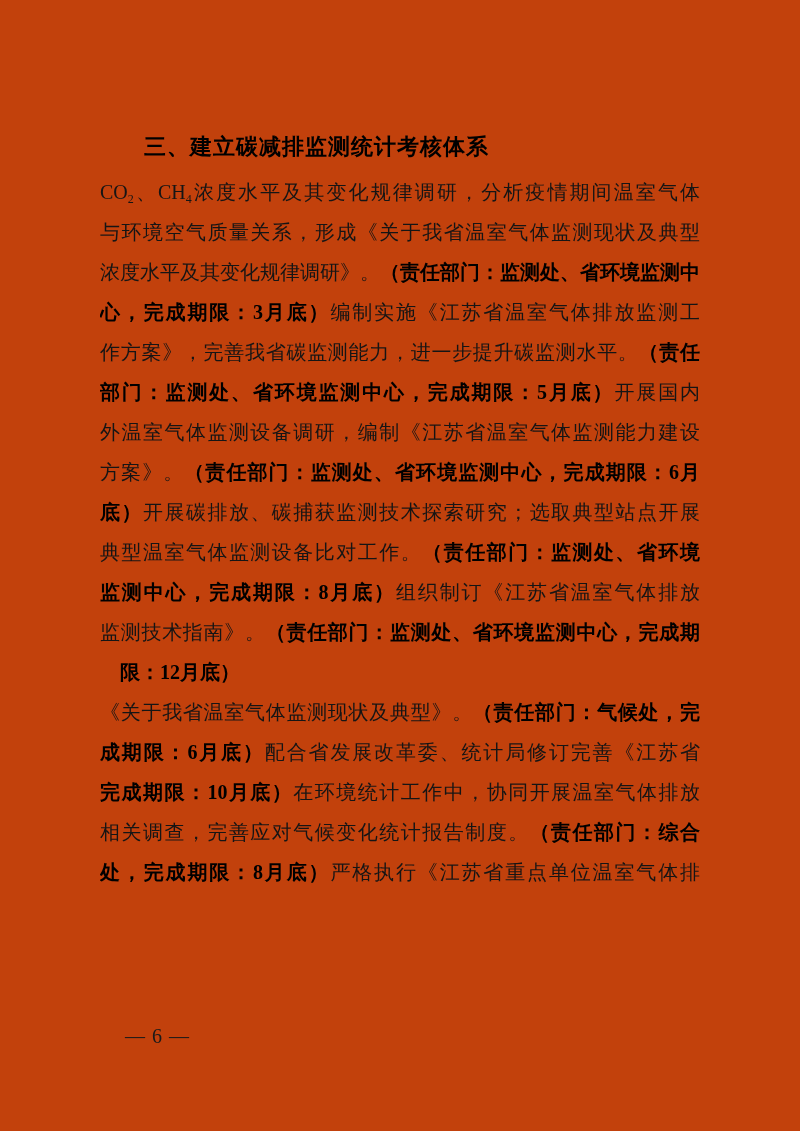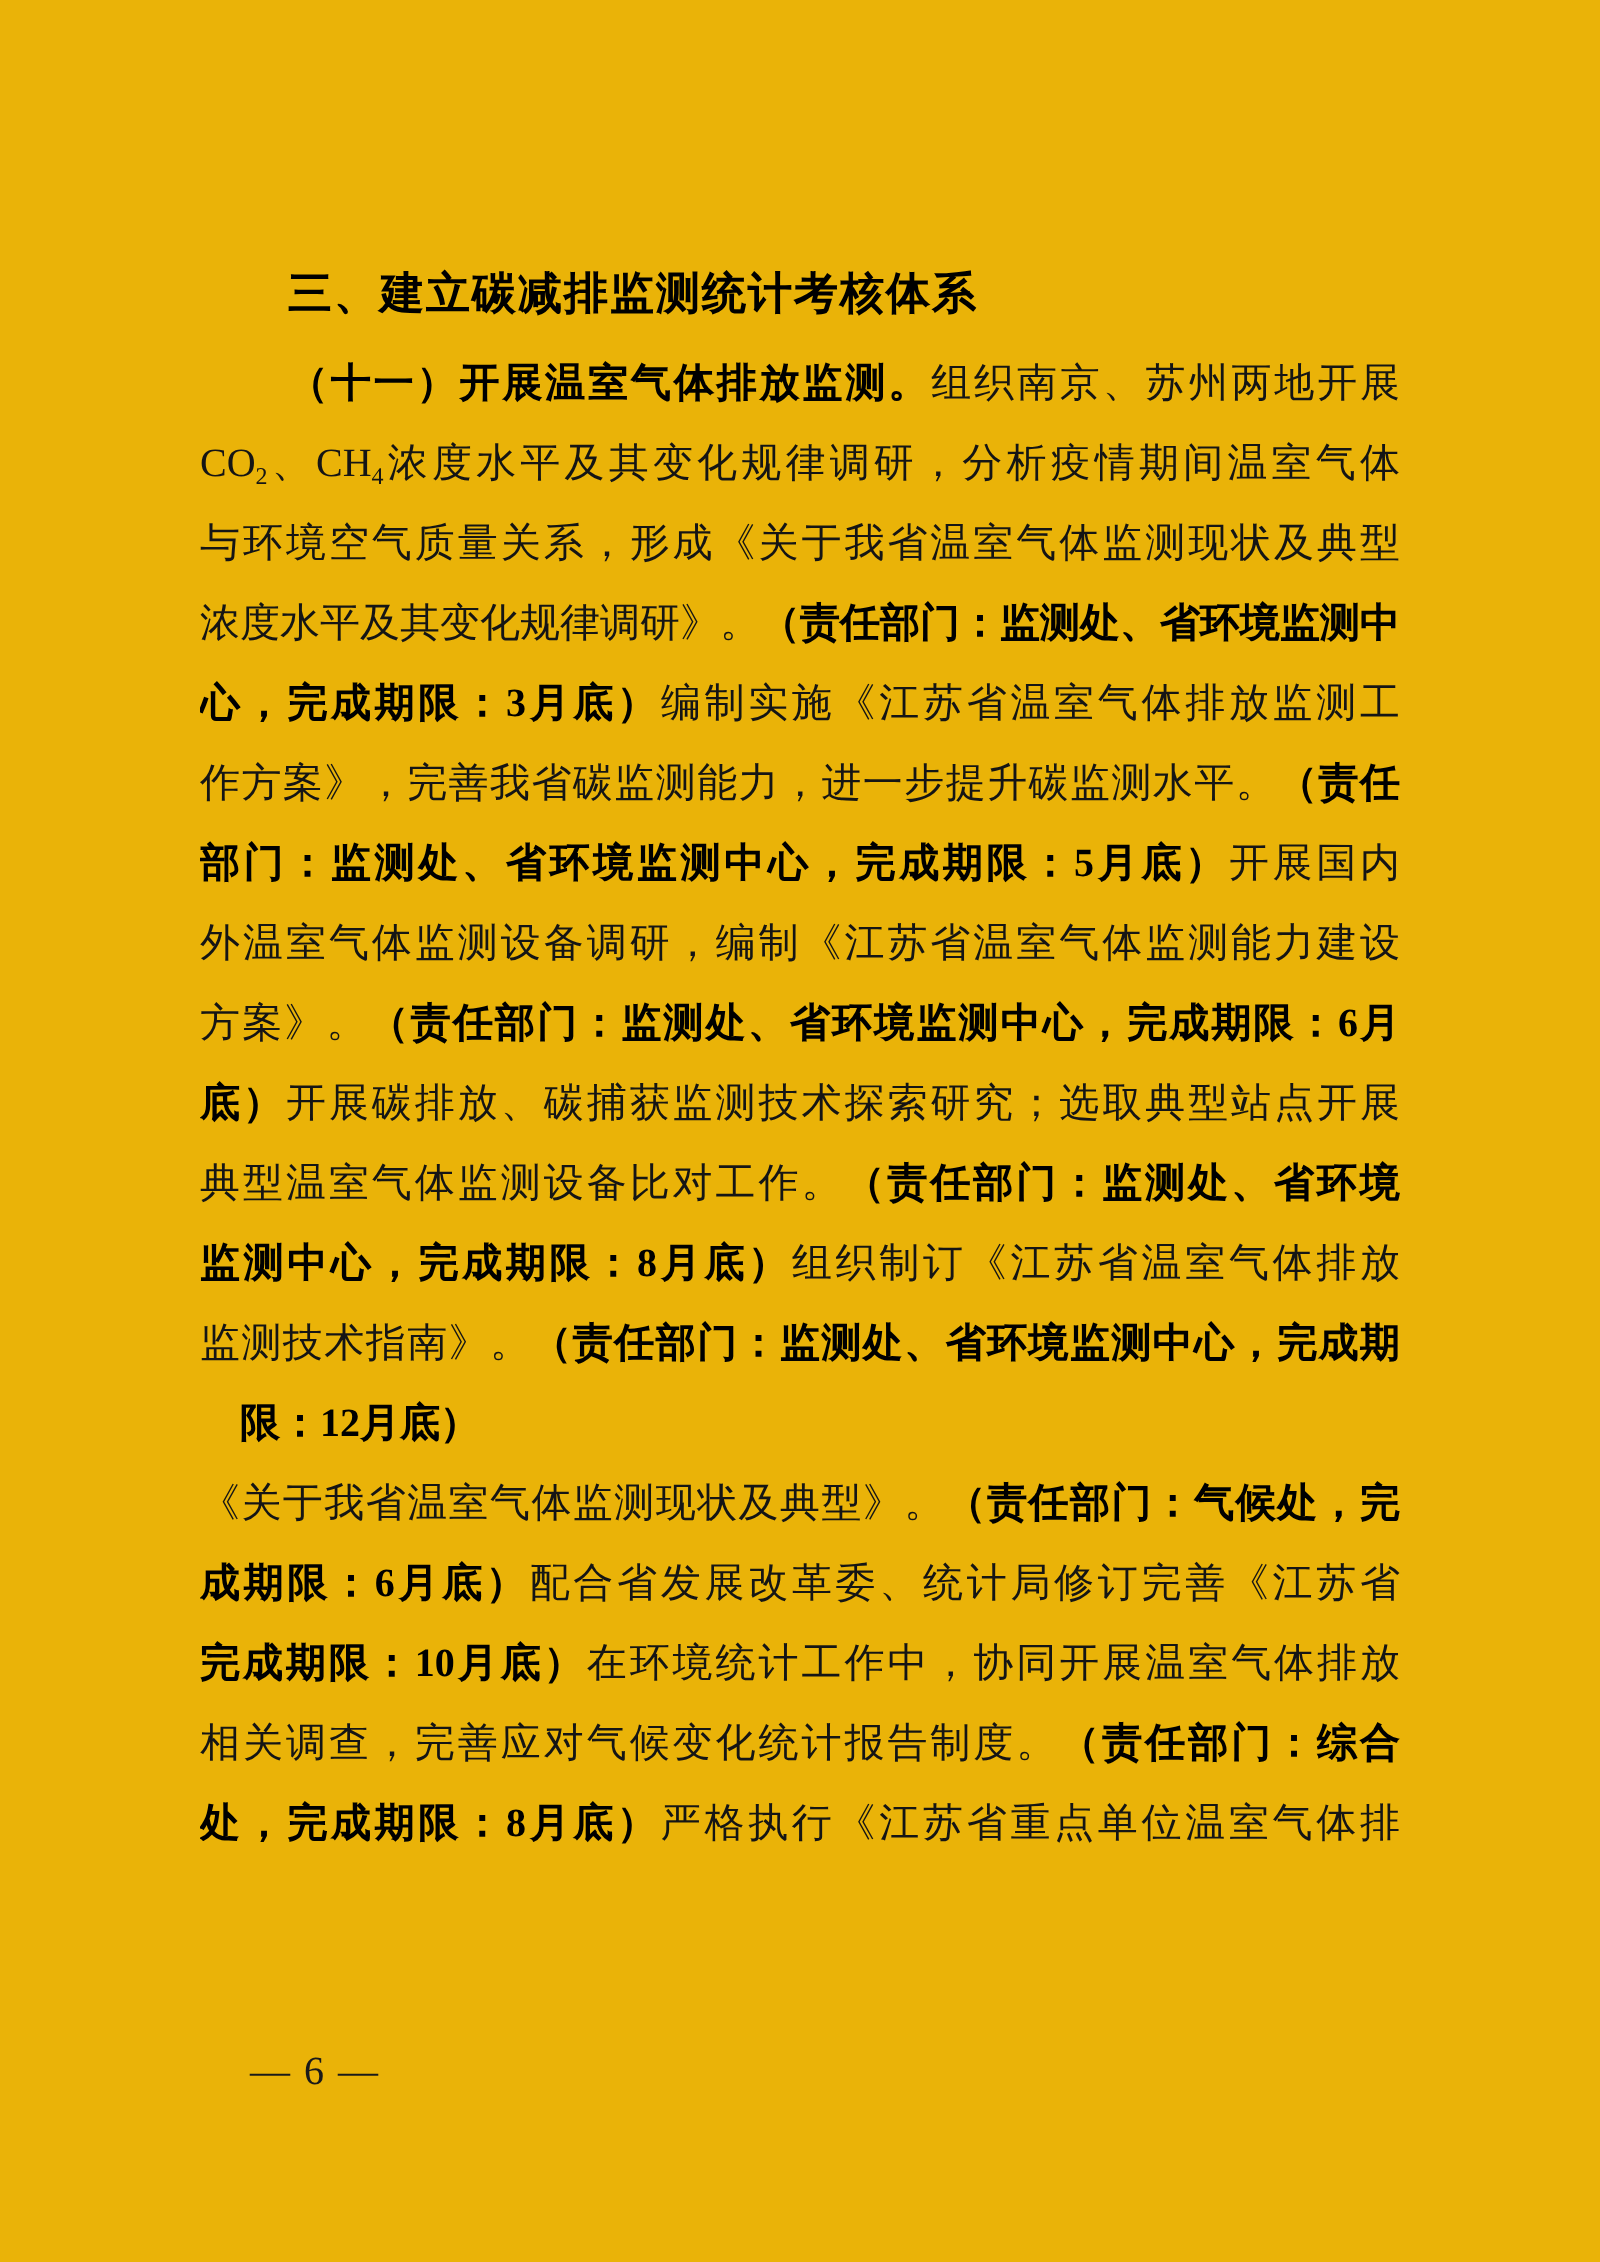--- a/index.html
+++ b/index.html
@@ -4,21 +4,21 @@
 <style>
   html, body {
     margin: 0;
     padding: 0;
     background: #ffffff;
   }
   .page {
     position: relative;
     width: 800px;
     height: 1131px;
-    background: #eab308;
+    background: #c2410c;
     color: #111111;
     overflow: hidden;
   }
   .content {
     position: absolute;
     left: 100px;
     top: 130px;
     width: 600px;
   }
   .heading {
@@ -75,21 +75,20 @@
   }
 </style>
 </head>
 <body>
 
 <div class="page">
   <div class="content">
     <div class="heading">三、建立碳减排监测统计考核体系</div>
     <div class="doc-body">
         <div>
-          <div class="line indent"><span class="seg-bold">（十一）开展温室气体排放监测。</span><span class="seg-normal">组织南京、苏州两地开展</span></div>
           <div class="line"><span class="seg-normal">CO</span><span class="seg-subscript">2</span><span class="seg-normal">、CH</span><span class="seg-subscript">4</span><span class="seg-normal">浓度水平及其变化规律调研，分析疫情期间温室气体</span></div>
           <div class="line"><span class="seg-normal">与环境空气质量关系，形成《关于我省温室气体监测现状及典型</span></div>
           <div class="line"><span class="seg-normal">浓度水平及其变化规律调研》。</span><span class="seg-bold">（责任部门：监测处、省环境监测中</span></div>
           <div class="line"><span class="seg-bold">心，完成期限：3月底）</span><span class="seg-normal">编制实施《江苏省温室气体排放监测工</span></div>
           <div class="line"><span class="seg-normal">作方案》，完善我省碳监测能力，进一步提升碳监测水平。</span><span class="seg-bold">（责任</span></div>
           <div class="line"><span class="seg-bold">部门：监测处、省环境监测中心，完成期限：5月底）</span><span class="seg-normal">开展国内</span></div>
           <div class="line"><span class="seg-normal">外温室气体监测设备调研，编制《江苏省温室气体监测能力建设</span></div>
           <div class="line"><span class="seg-normal">方案》。</span><span class="seg-bold">（责任部门：监测处、省环境监测中心，完成期限：6月</span></div>
           <div class="line"><span class="seg-bold">底）</span><span class="seg-normal">开展碳排放、碳捕获监测技术探索研究；选取典型站点开展</span></div>
           <div class="line"><span class="seg-normal">典型温室气体监测设备比对工作。</span><span class="seg-bold">（责任部门：监测处、省环境</span></div>

